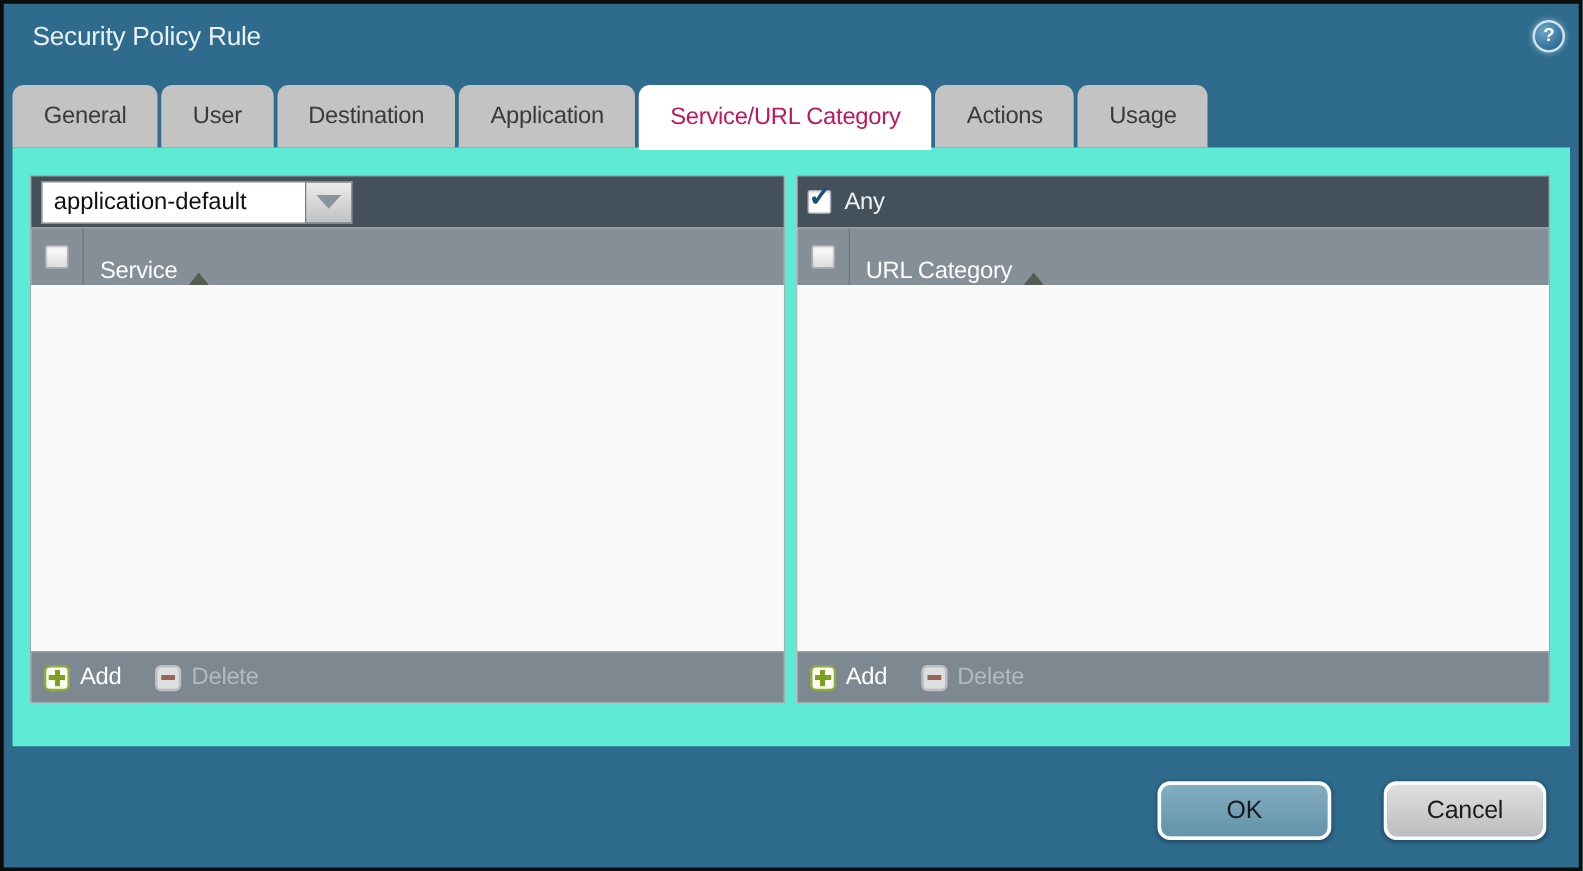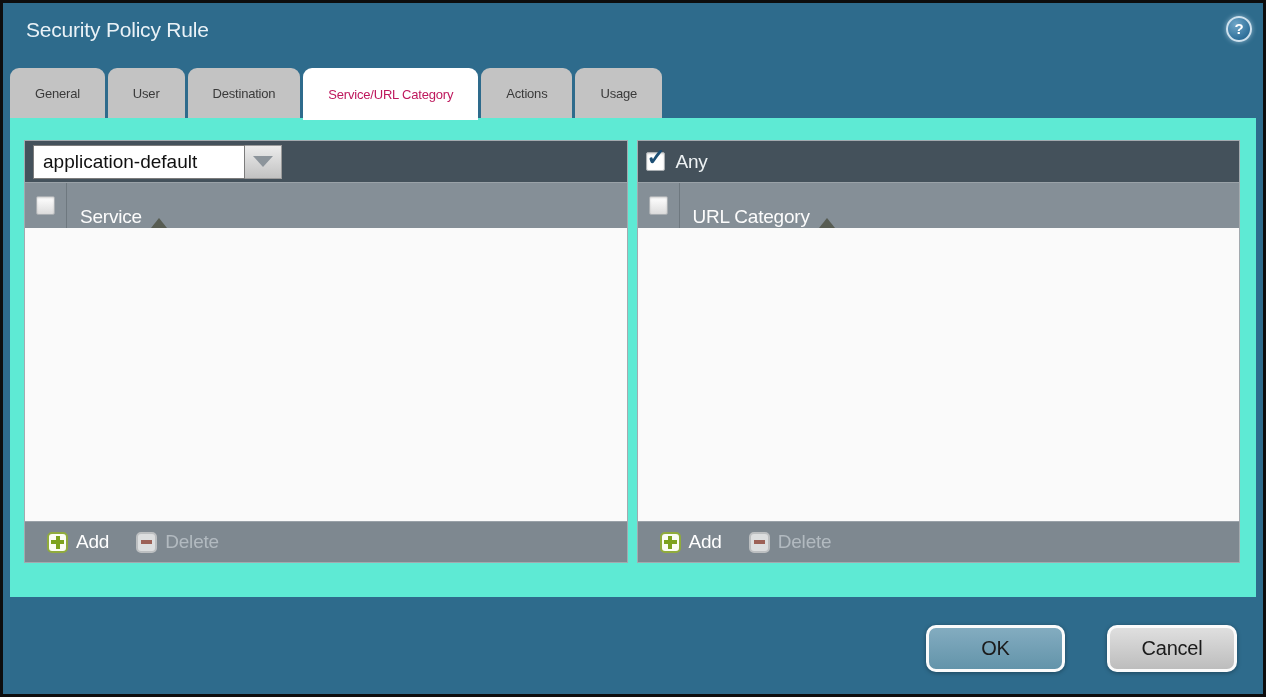--- a/index.html
+++ b/index.html
@@ -32,21 +32,21 @@
     text-align: center; line-height: 22px; cursor: pointer;
   }
   
   .tabbar {
     position: absolute; left: 10px; top: 68px; height: 50px;
     display: flex; gap: 3px; z-index: 2;
   }
   .tab {
     background: #c3c3c3; color: #3a3a3a;
     border-radius: 9px 9px 0 0;
-    padding: 0 25px; font-size: 13px;
+    padding: 0 25px; font-size: 19px;
     display: flex; align-items: center; height: 50px;
     cursor: pointer; white-space: nowrap;
   }
   .tab.active {
     background: #ffffff; color: #be185d;
     height: 52px; margin-bottom: -2px; z-index: 3;
   }
   
   .content {
     position: absolute; left: 10px; top: 118px;
@@ -118,21 +118,21 @@
   .tri-up-sort {
     width: 0; height: 0;
     border-left: 8px solid transparent; border-right: 8px solid transparent;
     border-bottom: 10px solid #575c52;
   }
   
   .tbody { flex: 1 1 auto; background: #fafafa; }
   
   .tfoot {
     height: 41px; flex: 0 0 41px; background: #7e8890;
-    display: flex; align-items: center; padding: 0 22px; gap: 27px;
+    display: flex; align-items: center; padding: 0 10px; gap: 27px;
     border-top: 1px solid #99a1a8;
   }
   .foot-btn { display: flex; align-items: center; gap: 8px; cursor: pointer; }
   .foot-btn .lbl { font-size: 19px; color: #ffffff; }
   .foot-btn.disabled .lbl { color: #b2bac0; }
   .icon-plus, .icon-minus {
     width: 21px; height: 21px; border-radius: 5px; position: relative;
   }
   .icon-plus { background: #fbfdf4; border: 2px solid #90ab3c; }
   .icon-plus::before {
@@ -165,20 +165,21 @@
 
 <div class="dialog">
 
   <div class="title">Security Policy Rule</div>
   <div class="help">?</div>
 
   <div class="tabbar">
     <div class="tab">General</div>
     <div class="tab">User</div>
     <div class="tab">Destination</div>
+    <div class="tab">Application</div>
     <div class="tab active">Service/URL Category</div>
     <div class="tab">Actions</div>
     <div class="tab">Usage</div>
   </div>
 
   <div class="content">
     <div class="panels">
 
       <div class="panel">
         <div class="panel-toolbar">

